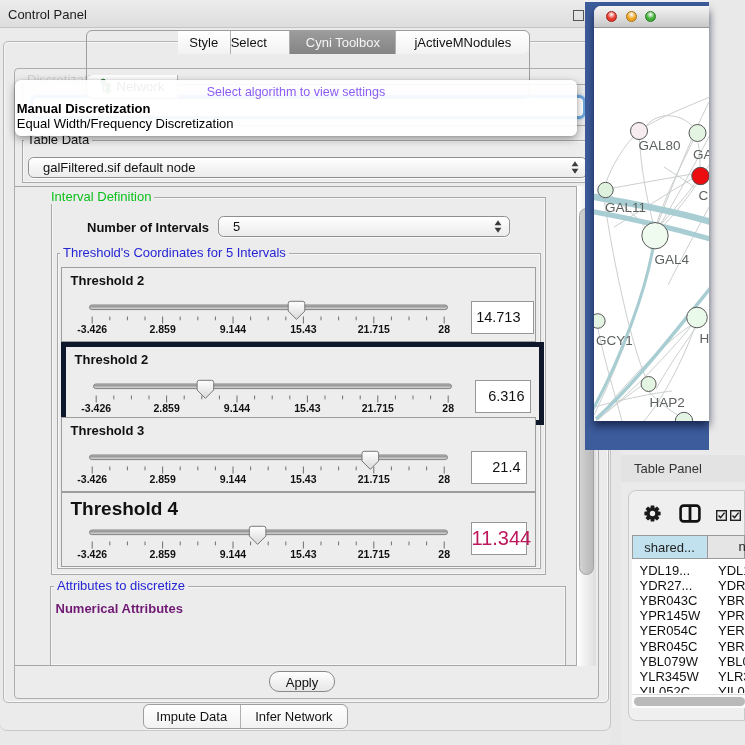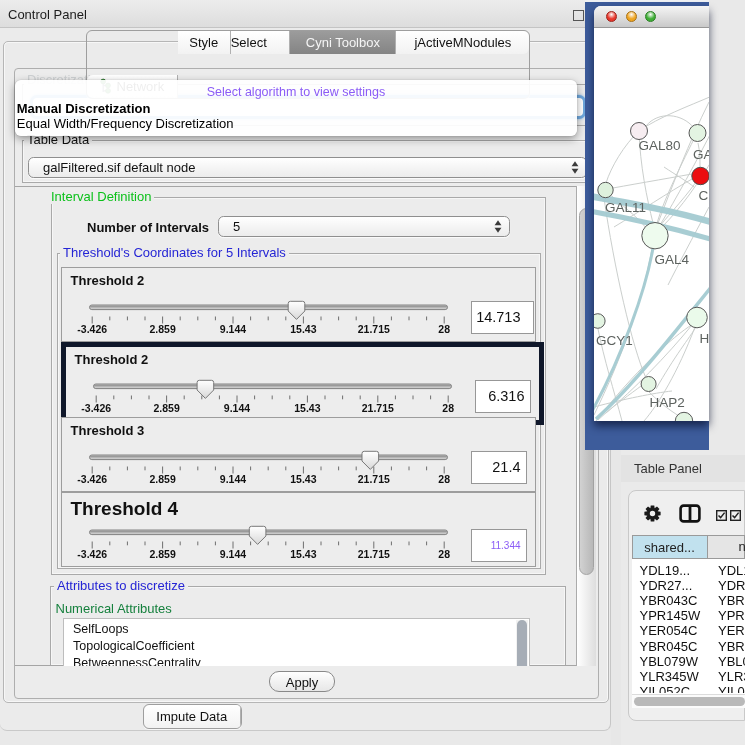--- a/index.html
+++ b/index.html
@@ -242,29 +242,23 @@
             <text x="164.0" y="38.2" text-anchor="middle">9.144</text>
             <text x="234.4" y="38.2" text-anchor="middle">15.43</text>
             <text x="304.8" y="38.2" text-anchor="middle">21.715</text>
             <text x="375.2" y="38.2" text-anchor="middle">28</text>
           </g>
           <g transform="translate(188.6,5.8)">
             <path d="M -6.1 0.5 L 6.1 0.5 Q 8.3 0.5 8.3 2.7 L 8.3 10.2 L 0 18.6 L -8.3 10.2 L -8.3 2.7 Q -8.3 0.5 -6.1 0.5 Z" fill="url(#thg)" stroke="#787878" stroke-width="1"></path>
           </g>
         </svg>
       </div>
-      <div style="position:absolute;left:409px;top:36px;width:49px;height:31px;background:#fff;border:1px solid #979797;font-size:10px;color:#8b5cf6;text-align:right;line-height:31px;padding-right:5px;box-sizing:content-box">11.344</div>
-    </div>
-  <div class="abs" style="left:55.5px;top:600.5px;font-size:13px;font-weight:normal;color:#15803d">Numerical Attributes</div>
-  <div style="position:absolute;left:63px;top:617.5px;width:467px;height:48.8px;background:#fff;border:1px solid #bdbdbd;border-bottom:none;box-sizing:border-box;overflow:hidden">
-      <div style="position:absolute;left:9px;top:2px;font-size:12.5px;color:#111;line-height:17.4px">SelfLoops<br>TopologicalCoefficient<br>BetweennessCentrality</div>
-      <div style="position:absolute;right:1px;top:1px;width:12px;height:46px;background:#f2f2f2">
-        <div style="position:absolute;left:1px;top:0px;width:10px;height:60px;border-radius:5px;background:#a6adb6"></div>
-      </div>
-    </div>
+      <div style="position:absolute;left:409px;top:29px;width:49px;height:31px;background:#fff;border:1px solid #979797;font-size:20px;color:#be185d;text-align:right;line-height:31px;padding-right:5px;box-sizing:content-box">11.344</div>
+    </div>
+  <div class="abs" style="left:55.5px;top:600.5px;font-size:13px;font-weight:bold;color:#701a75">Numerical Attributes</div>
   <div style="position:absolute;left:576px;top:185.7px;width:19.5px;height:480.6px;border-left:1px solid #ababab;background:linear-gradient(90deg,#ffffff,#f2f2f2 40%,#dedede);box-sizing:border-box">
       <div style="position:absolute;left:2px;top:22px;width:14.5px;height:367px;border-radius:7.5px;background:linear-gradient(90deg,#d2d2d2,#c2c2c2 60%,#b8b8b8);border:1px solid #a2a2a2;box-sizing:border-box"></div>
     </div>
 
   <div class="abs" style="left:269px;top:671px;width:66px;height:21px;border:1px solid #898989;border-radius:10px;background:linear-gradient(#ffffff,#f2f2f2 50%,#e7e7e7);text-align:center;line-height:21px;font-size:13px;color:#111;box-sizing:border-box">Apply</div>
   <div style="position:absolute;left:86px;top:30px;display:flex;border:1px solid #9e9e9e;border-radius:6px;overflow:hidden;box-shadow:0 1px 0 rgba(255,255,255,0.6)">
       <div style="width:90.7px;height:23px;line-height:23px;text-align:center;font-size:13px;box-sizing:border-box;background:linear-gradient(#ffffff,#f2f2f2);color:#111;border-radius:6px 0 0 6px;border-right:1px solid #b0b0b0;margin-top:44px;"><svg width="13" height="17" style="vertical-align:-4px;margin-right:4px">
           <g stroke="#6b7280" stroke-width="1.3" fill="none">
             <path d="M3.2 4 V 14 M3.2 7.5 H 7.5 M3.2 12.8 H 7.5"></path>
           </g>
@@ -272,20 +266,21 @@
           <circle cx="8" cy="7.5" r="2.4" fill="#4da24d" stroke="#2f6b2f" stroke-width="0.8"></circle>
           <circle cx="8" cy="12.8" r="2.4" fill="#4da24d" stroke="#2f6b2f" stroke-width="0.8"></circle>
         </svg>Network</div>
       <div style="width:53px;height:23px;line-height:23px;text-align:center;font-size:13px;box-sizing:border-box;background:linear-gradient(#ffffff,#f2f2f2);color:#111;border-right:1px solid #b0b0b0;">Style</div>
       <div style="width:59.7px;height:23px;line-height:23px;text-align:left;font-size:13px;box-sizing:border-box;background:linear-gradient(#ffffff,#f2f2f2);color:#111;border-right:1px solid #b0b0b0;">Select</div>
       <div style="width:106px;height:23px;line-height:23px;text-align:center;font-size:13px;box-sizing:border-box;background:linear-gradient(#9c9c9c,#848484);color:#f5f5f5;border-right:1px solid #b0b0b0;">Cyni Toolbox</div>
       <div style="width:133px;height:23px;line-height:23px;text-align:center;font-size:13px;box-sizing:border-box;background:linear-gradient(#ffffff,#f2f2f2);color:#111;border-radius:0 6px 6px 0;">jActiveMNodules</div>
     </div>
   <div style="position:absolute;left:143px;top:704px;display:flex;border:1px solid #9e9e9e;border-radius:6px;overflow:hidden;box-shadow:0 1px 0 rgba(255,255,255,0.6)">
       <div style="width:96.5px;height:23px;line-height:23px;text-align:center;font-size:13px;box-sizing:border-box;background:linear-gradient(#ffffff,#f2f2f2);color:#111;border-radius:6px 0 0 6px;border-right:1px solid #b0b0b0;">Impute Data</div>
+      <div style="width:106.7px;height:23px;line-height:23px;text-align:center;font-size:13px;box-sizing:border-box;background:linear-gradient(#ffffff,#f2f2f2);color:#111;border-radius:0 6px 6px 0;">Infer Network</div>
     </div>
   <div style="position:absolute;left:14.6px;top:80.2px;width:562.8px;height:56.3px;background:rgba(255,255,255,0.93);border-radius:6px;box-shadow:0 3px 9px rgba(0,0,0,0.38),0 0 1px rgba(0,0,0,0.3)">
       <div style="position:absolute;left:0;width:100%;top:4.5px;text-align:center;font-size:12.5px;color:#8b5cf6">Select algorithm to view settings</div>
       <div style="position:absolute;left:2.2px;top:21px;font-size:13px;font-weight:bold;color:#000">Manual Discretization</div>
       <div style="position:absolute;left:2.2px;top:35.8px;font-size:13px;color:#000">Equal Width/Frequency Discretization</div>
     </div>
 </div>
 
 <div class="abs" style="left:611px;top:0;width:10px;height:745px;background:#e7e7e7"></div>
 <div class="abs" style="left:612px;top:362px;font-size:11px;color:#8a8a8a">‹</div>

